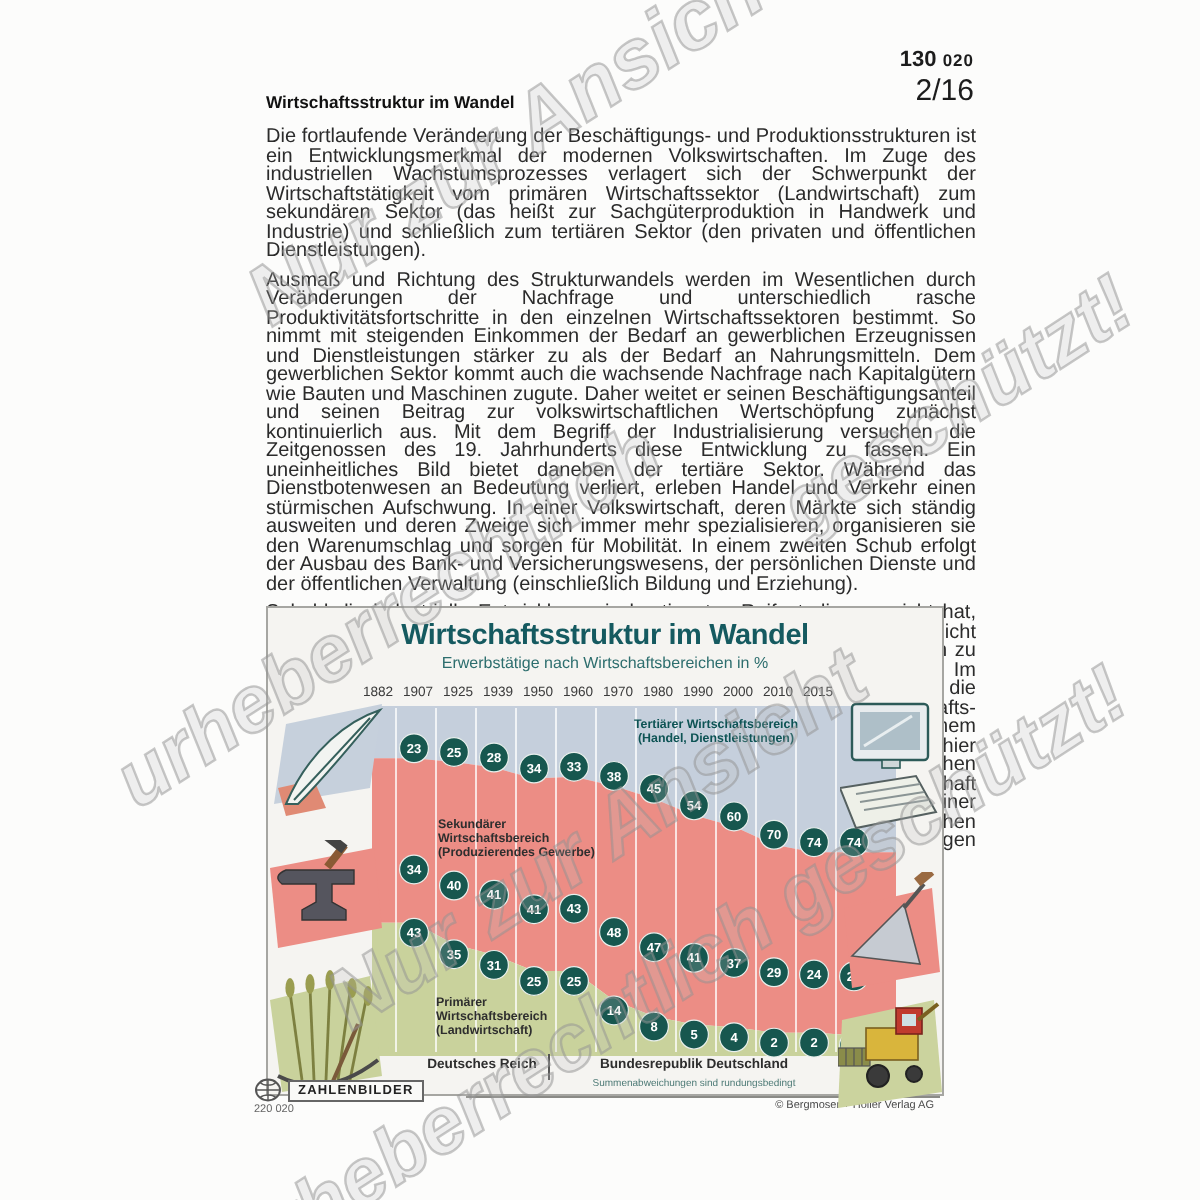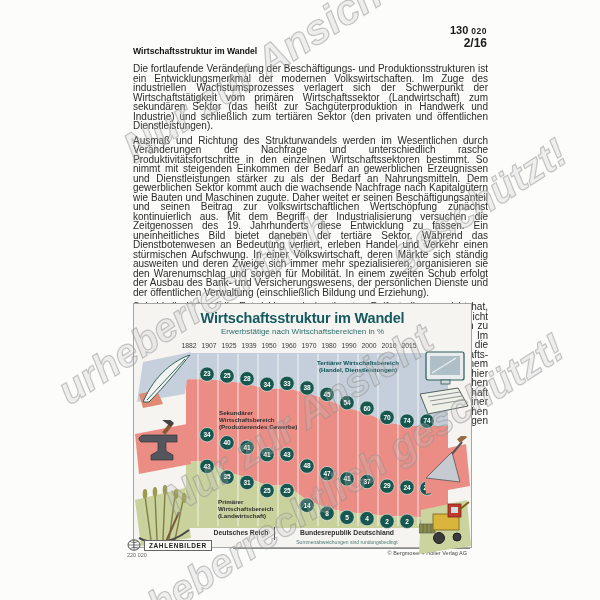--- a/index.html
+++ b/index.html
@@ -3,21 +3,21 @@
 <meta charset="utf-8">
 <style>
   html,body{margin:0;padding:0;background:#ffffff;}
   .page{position:relative;width:600px;height:600px;background:#fcfcfb;
         font-family:"Liberation Sans",sans-serif;overflow:hidden;}
 
   
   .doc-head{position:absolute;top:24px;right:113px;text-align:right;color:#1c1c1c;line-height:1.15;}
   .doc-num{font-weight:bold;font-size:11px;}
   .doc-num .suffix{font-size:8.5px;letter-spacing:.5px;margin-top:36px;}
-  .doc-page{font-weight:bold;font-size:12px;}
+  .doc-page{font-weight:normal;font-size:15px;}
 
   
   .article-title{position:absolute;left:133px;top:46px;font-size:8.6px;font-weight:bold;color:#111;}
   .article-body{position:absolute;left:133px;top:64px;width:355px;color:#2b2b2b;}
   .article-body p{margin:0 0 5px 0;font-size:10px;line-height:9.5px;text-align:justify;hyphens:auto;}
 
   
   .chart-box{position:absolute;left:133px;top:303px;width:337px;height:243px;
              border:1px solid #a6a6a2;background:#f5f4f1;}
   .chart-box .c-title{position:absolute;top:6px;left:0;width:100%;text-align:center;

